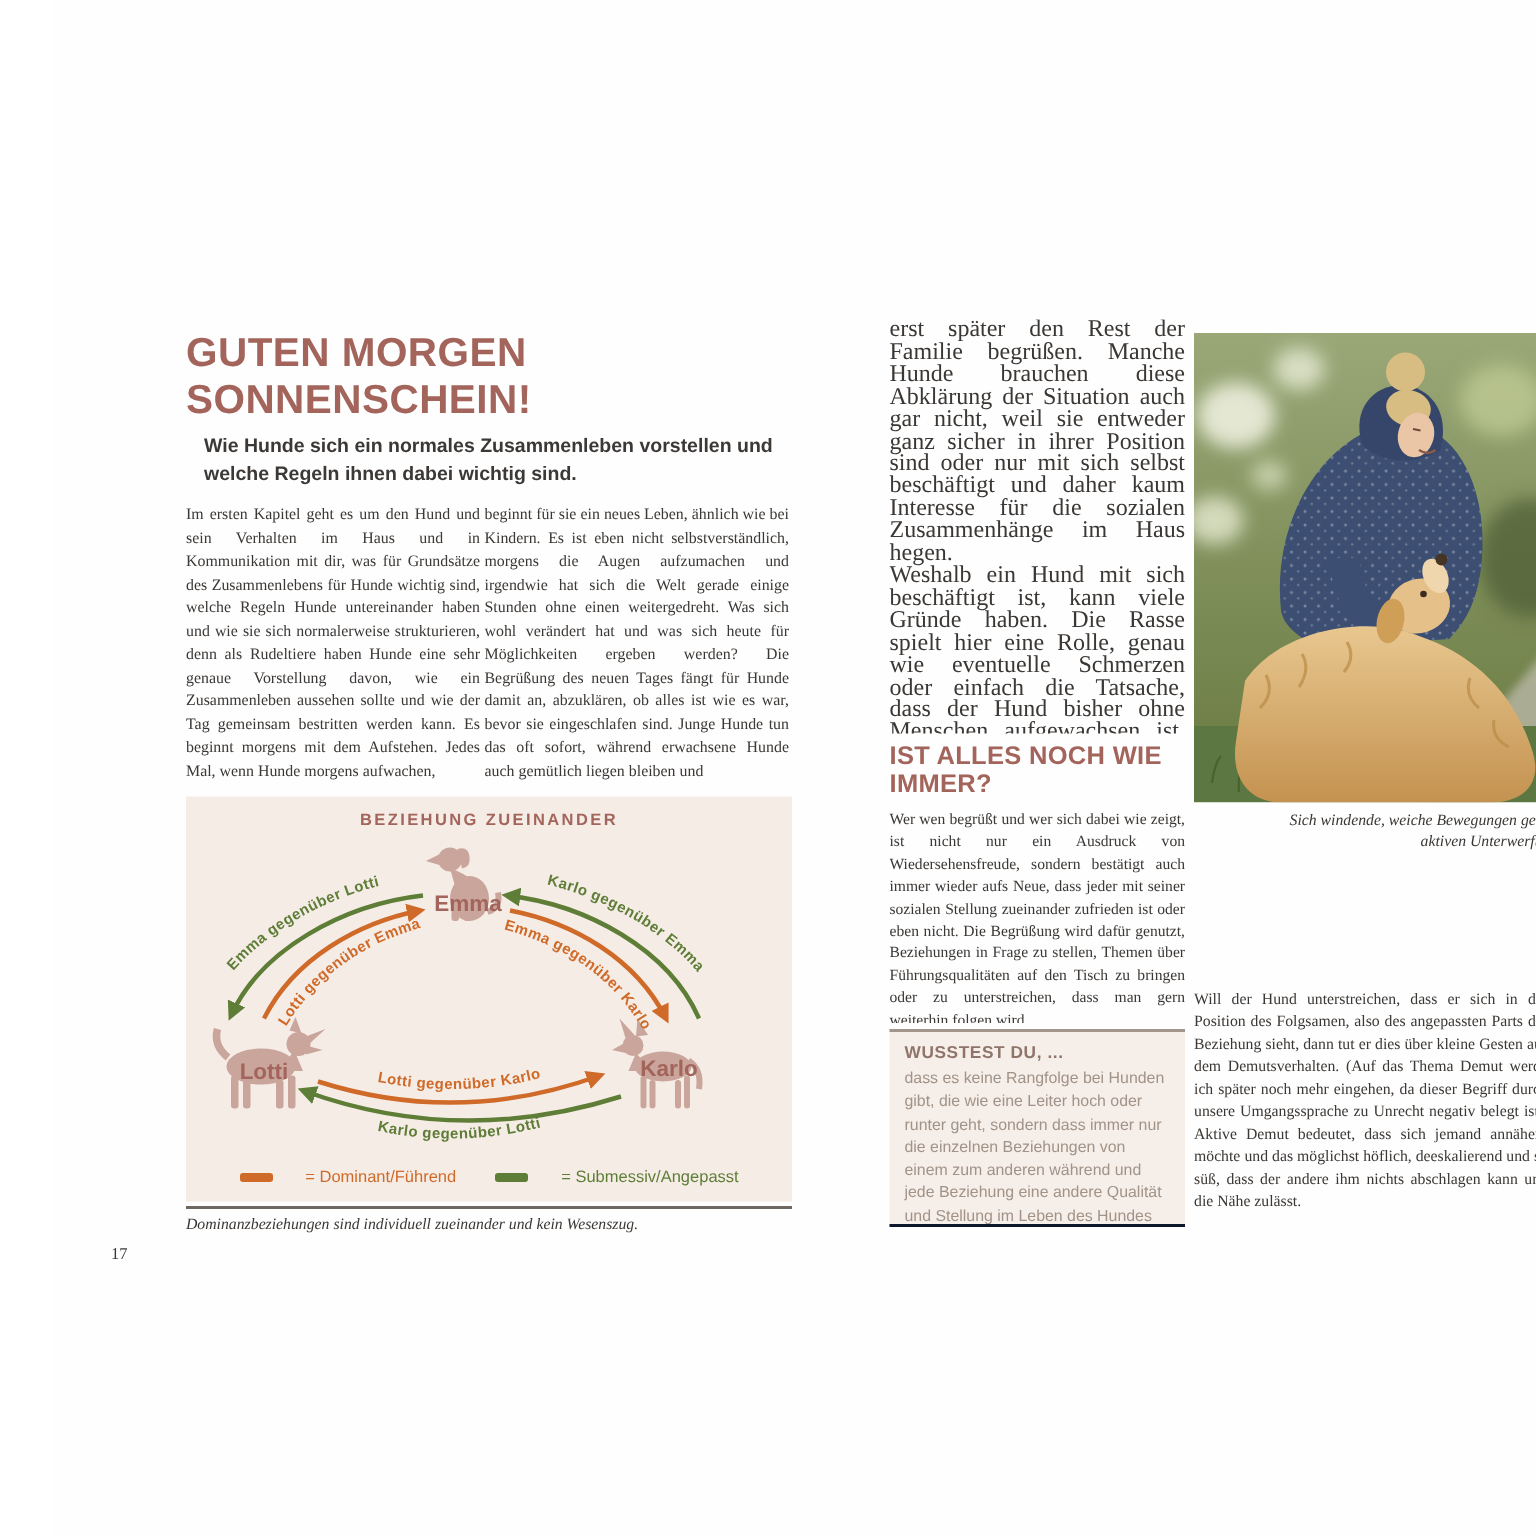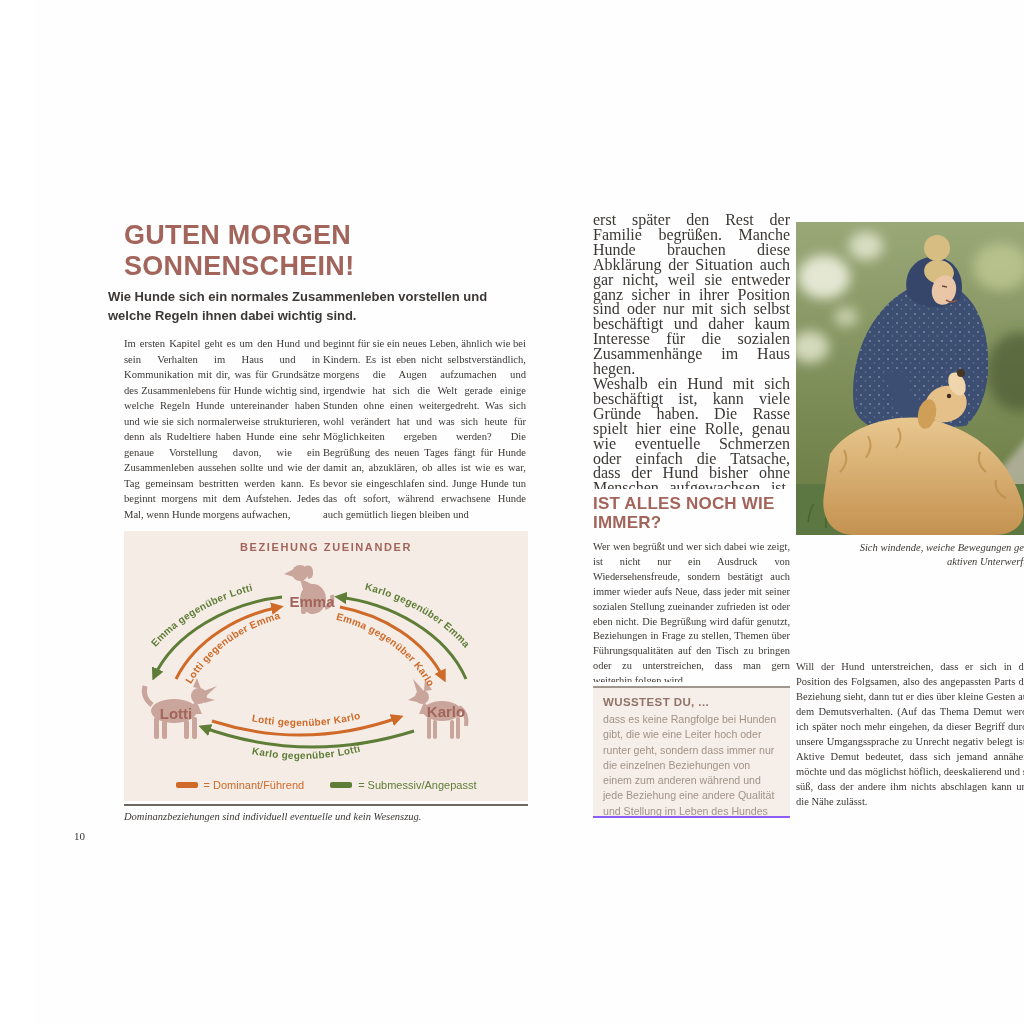--- a/index.html
+++ b/index.html
@@ -21,46 +21,46 @@
   .bodytext{font-size:10.6px;line-height:15.5px;overflow:hidden;}
   .bodytext p{margin:0;}
   .sec-head{font-weight:bold;font-size:17px;line-height:19px;color:var(--accent);
             white-space:pre-line;letter-spacing:.2px;}
   .diagram{left:88px;top:531px;width:404px;height:270px;background:var(--diagram-bg);}
   .diagram-title{position:absolute;top:10px;left:0;width:100%;text-align:center;
                  font-weight:bold;font-size:11px;letter-spacing:1.6px;color:var(--accent);}
   .diagram svg{position:absolute;left:0;top:24px;width:404px;height:214px;display:block;}
   .legend{position:absolute;bottom:10px;left:0;width:100%;display:flex;justify-content:center;gap:26px;
           font-size:11px;align-items:center;}
-  .legend .item{display:flex;align-items:center;gap:6px;}
+  .legend .item{display:flex;align-items:center;gap:22px;}
   .swatch{width:22px;height:6px;border-radius:2px;display:inline-block;}
   .fig-rule{left:88px;top:804px;width:404px;height:2px;background:#6e6862;}
   .fig-caption{font-family:"Liberation Serif",serif;font-style:italic;font-size:10.5px;
                line-height:14px;color:#3b3734;}
   .pagenum{font-family:"Liberation Serif",serif;font-size:11px;color:#3b3734;}
   .infobox{left:557px;top:686px;width:197px;height:132px;box-sizing:border-box;
-           background:#f6eee9;border-top:2px solid #a1968e;border-bottom:2px solid #8b5cf6;
+           background:#f6eee9;border-top:2px solid #a1968e;border-bottom:2px solid #0f172a;
            padding:8px 10px;overflow:hidden;}
   .infobox .ib-head{font-weight:bold;font-size:11.5px;letter-spacing:.4px;color:#8f746a;margin:0 0 4px 0;}
   .infobox .ib-text{font-size:10.6px;line-height:15.3px;color:#a29388;text-align:left;}
   .photo{left:760px;top:222px;width:236px;height:313px;overflow:hidden;}
   .photo svg{display:block;}
   .arrow{fill:none;stroke-width:3;}
   .edge-label{font-weight:bold;font-size:10px;letter-spacing:.3px;}
   .node-name{font-weight:bold;font-size:15px;fill:var(--accent);text-anchor:middle;}
 </style>
 </head>
 <body>
 
 <div class="spread">
 
   <div class="abs h-title" style="left:88px;top:220px;width:420px;">GUTEN MORGEN
 SONNENSCHEIN!</div>
 
-  <div class="abs subtitle" style="left:72px;top:287px;width:410px;">Wie Hunde sich ein normales Zusammenleben vorstellen und welche Regeln ihnen dabei wichtig sind.</div>
+  <div class="abs subtitle" style="left:100px;top:287px;width:410px;">Wie Hunde sich ein normales Zusammenleben vorstellen und welche Regeln ihnen dabei wichtig sind.</div>
 
   <div class="abs serif bodytext" style="left:88px;top:336px;width:196px;height:190px;">Im ersten Kapitel geht es um den Hund und sein Verhalten im Haus und in Kommunikation mit dir, was für Grundsätze des Zusammenlebens für Hunde wichtig sind, welche Regeln Hunde untereinander haben und wie sie sich normalerweise strukturieren, denn als Rudeltiere haben Hunde eine sehr genaue Vorstellung davon, wie ein Zusammenleben aussehen sollte und wie der Tag gemeinsam bestritten werden kann. Es beginnt morgens mit dem Aufstehen. Jedes Mal, wenn Hunde morgens aufwachen,</div>
 
   <div class="abs serif bodytext" style="left:287px;top:336px;width:203px;height:190px;">beginnt für sie ein neues Leben, ähnlich wie bei Kindern. Es ist eben nicht selbstverständlich, morgens die Augen aufzumachen und irgendwie hat sich die Welt gerade einige Stunden ohne einen weitergedreht. Was sich wohl verändert hat und was sich heute für Möglichkeiten ergeben werden? Die Begrüßung des neuen Tages fängt für Hunde damit an, abzuklären, ob alles ist wie es war, bevor sie eingeschlafen sind. Junge Hunde tun das oft sofort, während erwachsene Hunde auch gemütlich liegen bleiben und</div>
 
   <div class="abs diagram">
     <div class="diagram-title">BEZIEHUNG ZUEINANDER</div>
 
     <svg viewBox="0 0 404 214">
       <defs>
@@ -149,23 +149,23 @@
       </span>
       <span class="item">
         <span class="swatch" style="background:#5e7d36"></span>
         <span style="color:#5e7d36">= Submessiv/Angepasst</span>
       </span>
     </div>
   </div>
 
   <div class="abs fig-rule"></div>
 
-  <div class="abs fig-caption" style="left:88px;top:810px;width:404px;">Dominanzbeziehungen sind individuell eventuelle und kein Wesenszug.</div>
-
-  <div class="abs pagenum" style="left:38px;top:830px;">10</div>
+  <div class="abs fig-caption" style="left:88px;top:810px;width:404px;">Dominanzbeziehungen sind individuell zueinander und kein Wesenszug.</div>
+
+  <div class="abs pagenum" style="left:38px;top:830px;">17</div>
 
   <div class="abs serif bodytext" style="left:557px;top:213px;width:197px;height:276px;font-size:16px;line-height:14.9px;">
     <p>erst später den Rest der Familie begrüßen. Manche Hunde brauchen diese Abklärung der Situation auch gar nicht, weil sie entweder ganz sicher in ihrer Position sind oder nur mit sich selbst beschäftigt und daher kaum Interesse für die sozialen Zusammenhänge im Haus hegen.</p>
     <p>Weshalb ein Hund mit sich beschäftigt ist, kann viele Gründe haben. Die Rasse spielt hier eine Rolle, genau wie eventuelle Schmerzen oder einfach die Tatsache, dass der Hund bisher ohne Menschen aufgewachsen ist. Auf jeden Fall ist es nicht direkt ein Hinweis auf mangelnde Liebe oder ein Desinteresse am Menschen persönlich, wenn der Hund ihn nicht begrüßt. Hier gilt es zu differenzieren. In den meisten Fällen beginnt der Tag aber mit einer früher oder später ablaufenden Begrüßung.</p>
   </div>
 
   <div class="abs sec-head" style="left:557px;top:494px;width:197px;">IST ALLES NOCH WIE IMMER?</div>
 
   <div class="abs serif bodytext" style="left:557px;top:540px;width:197px;height:142px;font-size:10.4px;line-height:14.9px;">Wer wen begrüßt und wer sich dabei wie zeigt, ist nicht nur ein Ausdruck von Wiedersehensfreude, sondern bestätigt auch immer wieder aufs Neue, dass jeder mit seiner sozialen Stellung zueinander zufrieden ist oder eben nicht. Die Begrüßung wird dafür genutzt, Beziehungen in Frage zu stellen, Themen über Führungsqualitäten auf den Tisch zu bringen oder zu unterstreichen, dass man gern weiterhin folgen wird.</div>
 

